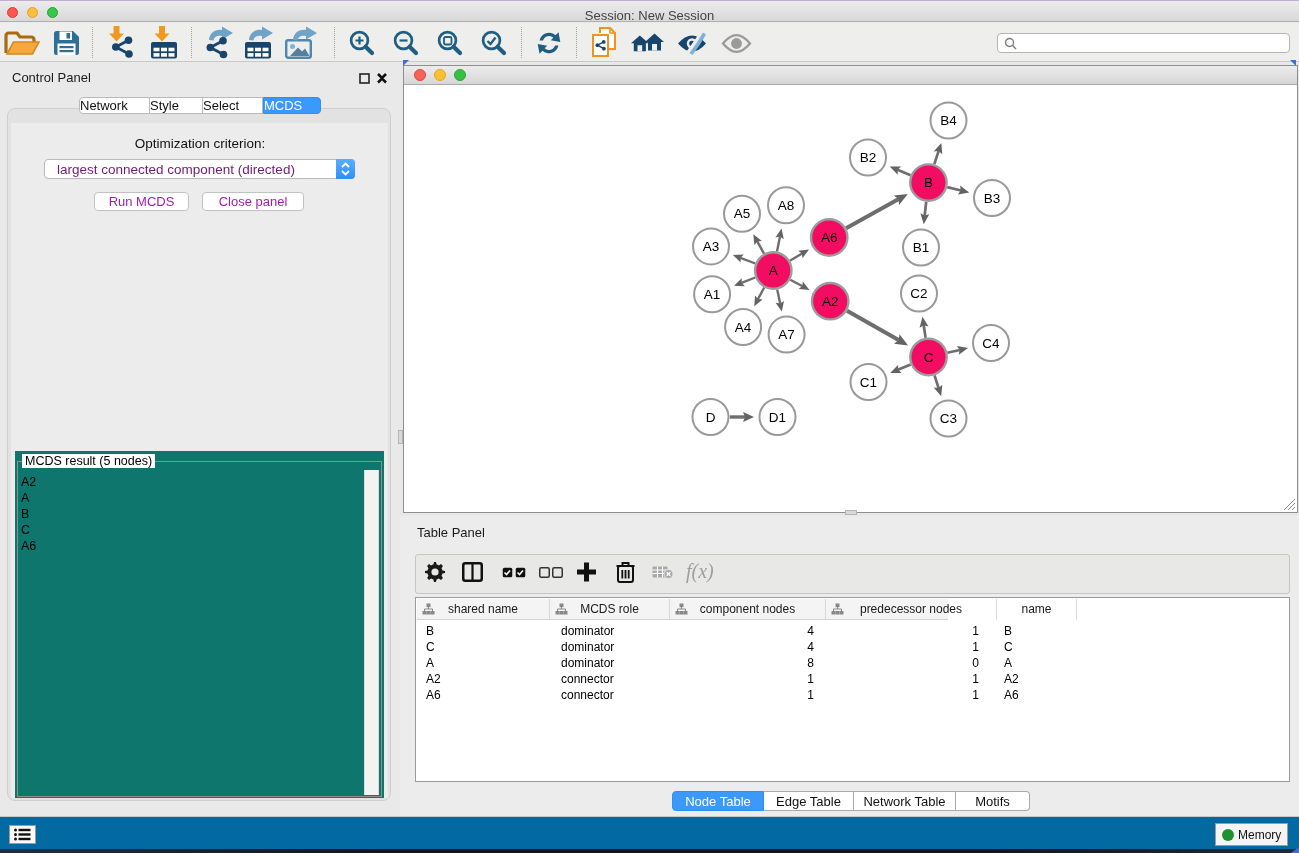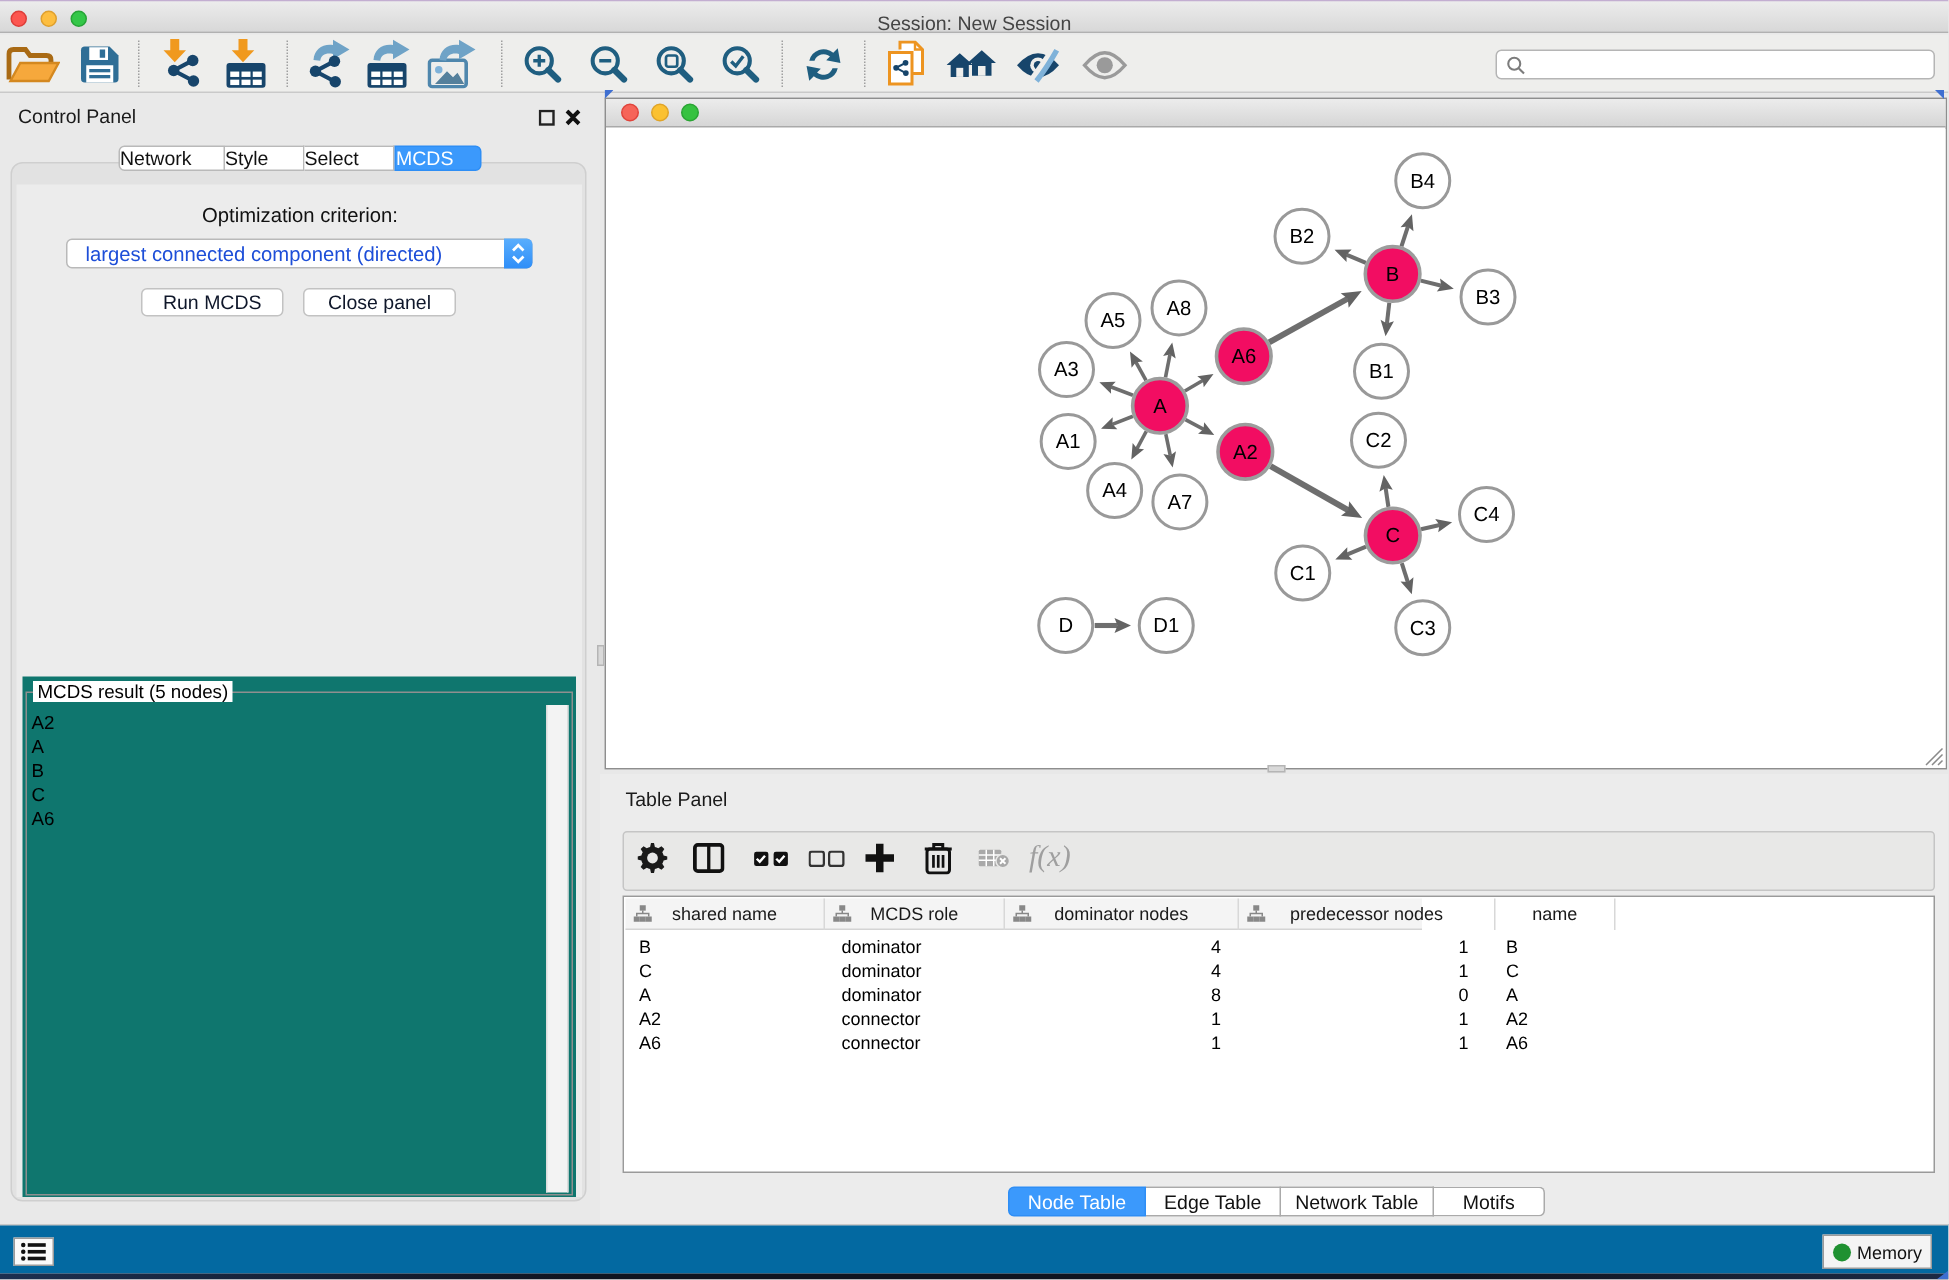--- a/index.html
+++ b/index.html
@@ -10,21 +10,21 @@
 .ttl{width:100%;text-align:center;top:7px;font-size:13px;color:#444}
 .toolbar{left:0;top:23px;width:1299px;height:39px;background:#eeeeec;border-bottom:1px solid #c9c9c9}
 .tsep{top:4px;height:31px;width:0;border-left:1px dotted #9f9f9f}
 .search{left:997px;top:10px;width:293px;height:20px;background:#fff;border:1px solid #b5b5b5;border-radius:4px}
 .cpanel{left:0;top:63px;width:400px;height:753px;background:#e9e9e9}
 .cptitle{left:12px;top:7px;font-size:13px;color:#1a1a1a}
 .cpbody{left:7px;top:45px;width:384px;height:693px;background:#e2e2e2;border:1px solid #cfcfcf;border-radius:8px}
 .cpinner{left:11px;top:60px;width:377px;height:675px;background:#ececec}
 .tabs{top:34px;left:79px;height:17px}
 .tab{position:absolute;top:0;height:17px;background:#fff;border:1px solid #b9b9b9;font-size:13px;text-align:left;color:#111;line-height:16px}
-.btn{position:absolute;background:#fff;border:1px solid #c2c2c2;border-radius:4px;font-size:13px;text-align:center;color:#0f172a}
+.btn{position:absolute;background:#fff;border:1px solid #c2c2c2;border-radius:4px;font-size:13px;text-align:center;color:#a21caf}
 .netbg{left:400px;top:63px;width:899px;height:753px;background:#e8e8e8}
 .netframe{left:403px;top:65px;width:895px;height:448px;border:1px solid #8e8e8e;background:#fff}
 .nettb{left:0;top:0;width:893px;height:19px;background:linear-gradient(#ececec,#d6d6d6);border-bottom:1px solid #a9a9a9}
 .ntl{border-radius:50%;width:12px;height:12px;top:3px}
 .tpanel{left:400px;top:516px;width:899px;height:300px;background:#ececec}
 .tptitle{left:17px;top:9px;font-size:13px;color:#1a1a1a}
 .tptb{left:15px;top:38px;width:875px;height:40px;background:#e8e8e7;border:1px solid #c5c5c5;border-radius:3px}
 .ttable{left:15px;top:81px;width:875px;height:185px;background:#fff;border:1px solid #9a9a9a}
 .thead{left:1px;top:1px;width:531px;height:21px;background:#f4f4f4;border-bottom:1px solid #d4d4d4}
 .hcell{position:absolute;top:0;height:21px;border-right:1px solid #d8d8d8;font-size:12px;color:#1a1a1a;text-align:center;line-height:21px}
@@ -191,21 +191,21 @@
  <div class="abs cpbody"></div>
  <div class="abs cpinner"></div>
  <div class="abs tabs">
   <div class="tab" style="left:0;width:71px;border-radius:4px 0 0 4px">Network</div>
   <div class="tab" style="left:71px;width:53px;border-left:0">Style</div>
   <div class="tab" style="left:124px;width:60px;border-left:0">Select</div>
   <div class="tab" style="left:184px;width:58px;border:1px solid #2e8ef5;background:#3b99fc;color:#fff;border-radius:0 4px 4px 0">MCDS</div>
  </div>
  <div class="abs" style="left:0;top:73px;width:400px;text-align:center;font-size:13.5px;color:#111">Optimization criterion:</div>
  <div class="abs" style="left:44px;top:96px;width:311px;height:20px;background:#fff;border:1px solid #b9b9b9;border-radius:4px">
-   <div style="position:absolute;left:12px;top:2px;font-size:13.5px;color:#1d4ed8">largest connected component (directed)</div>
+   <div style="position:absolute;left:12px;top:2px;font-size:13.5px;color:#701a75">largest connected component (directed)</div>
    <div style="position:absolute;right:-1px;top:-1px;width:19px;height:20px;background:linear-gradient(#5aaefd,#2f8ef8);border-radius:0 4px 4px 0">
      <svg width="11" height="14" viewBox="0 0 11 14" style="position:absolute;left:4px;top:3px">
           <path d="M2 5 L5.5 1.5 L9 5" fill="none" stroke="#fff" stroke-width="1.8"></path>
           <path d="M2 9 L5.5 12.5 L9 9" fill="none" stroke="#fff" stroke-width="1.8"></path>
         </svg>
    </div>
  </div>
  <div class="btn" style="left:94px;top:129px;width:95px;height:19px;line-height:18px">Run MCDS</div>
  <div class="btn" style="left:202px;top:129px;width:102px;height:19px;line-height:18px">Close panel</div>
  <div class="abs fieldwhite">
@@ -383,21 +383,21 @@
             <rect x="0.5" y="8" width="4" height="3.5" fill="#888"></rect>
             <rect x="4.5" y="8" width="4" height="3.5" fill="#888"></rect>
             <rect x="8.5" y="8" width="4" height="3.5" fill="#888"></rect>
           </svg><span>MCDS role</span></div>
    <div class="hcell" style="left:253px;width:156px"><svg width="13" height="12" viewBox="0 0 13 12" style="position:absolute;top:4px;left:5px">
             <rect x="4.5" y="0.5" width="4" height="3.6" fill="#888"></rect>
             <path d="M6.5 4 L6.5 6 M2.5 8 L2.5 6 L10.5 6 L10.5 8" stroke="#888" stroke-width="1" fill="none"></path>
             <rect x="0.5" y="8" width="4" height="3.5" fill="#888"></rect>
             <rect x="4.5" y="8" width="4" height="3.5" fill="#888"></rect>
             <rect x="8.5" y="8" width="4" height="3.5" fill="#888"></rect>
-          </svg><span>dominator nodes</span></div>
+          </svg><span>component nodes</span></div>
    <div class="hcell" style="left:409px;width:171px"><svg width="13" height="12" viewBox="0 0 13 12" style="position:absolute;top:4px;left:5px">
             <rect x="4.5" y="0.5" width="4" height="3.6" fill="#888"></rect>
             <path d="M6.5 4 L6.5 6 M2.5 8 L2.5 6 L10.5 6 L10.5 8" stroke="#888" stroke-width="1" fill="none"></path>
             <rect x="0.5" y="8" width="4" height="3.5" fill="#888"></rect>
             <rect x="4.5" y="8" width="4" height="3.5" fill="#888"></rect>
             <rect x="8.5" y="8" width="4" height="3.5" fill="#888"></rect>
           </svg><span>predecessor nodes</span></div>
    <div class="hcell" style="left:580px;width:80px"><span>name</span></div>
   </div>
   <div class="trow" style="left:10px;top:25px">B</div>

